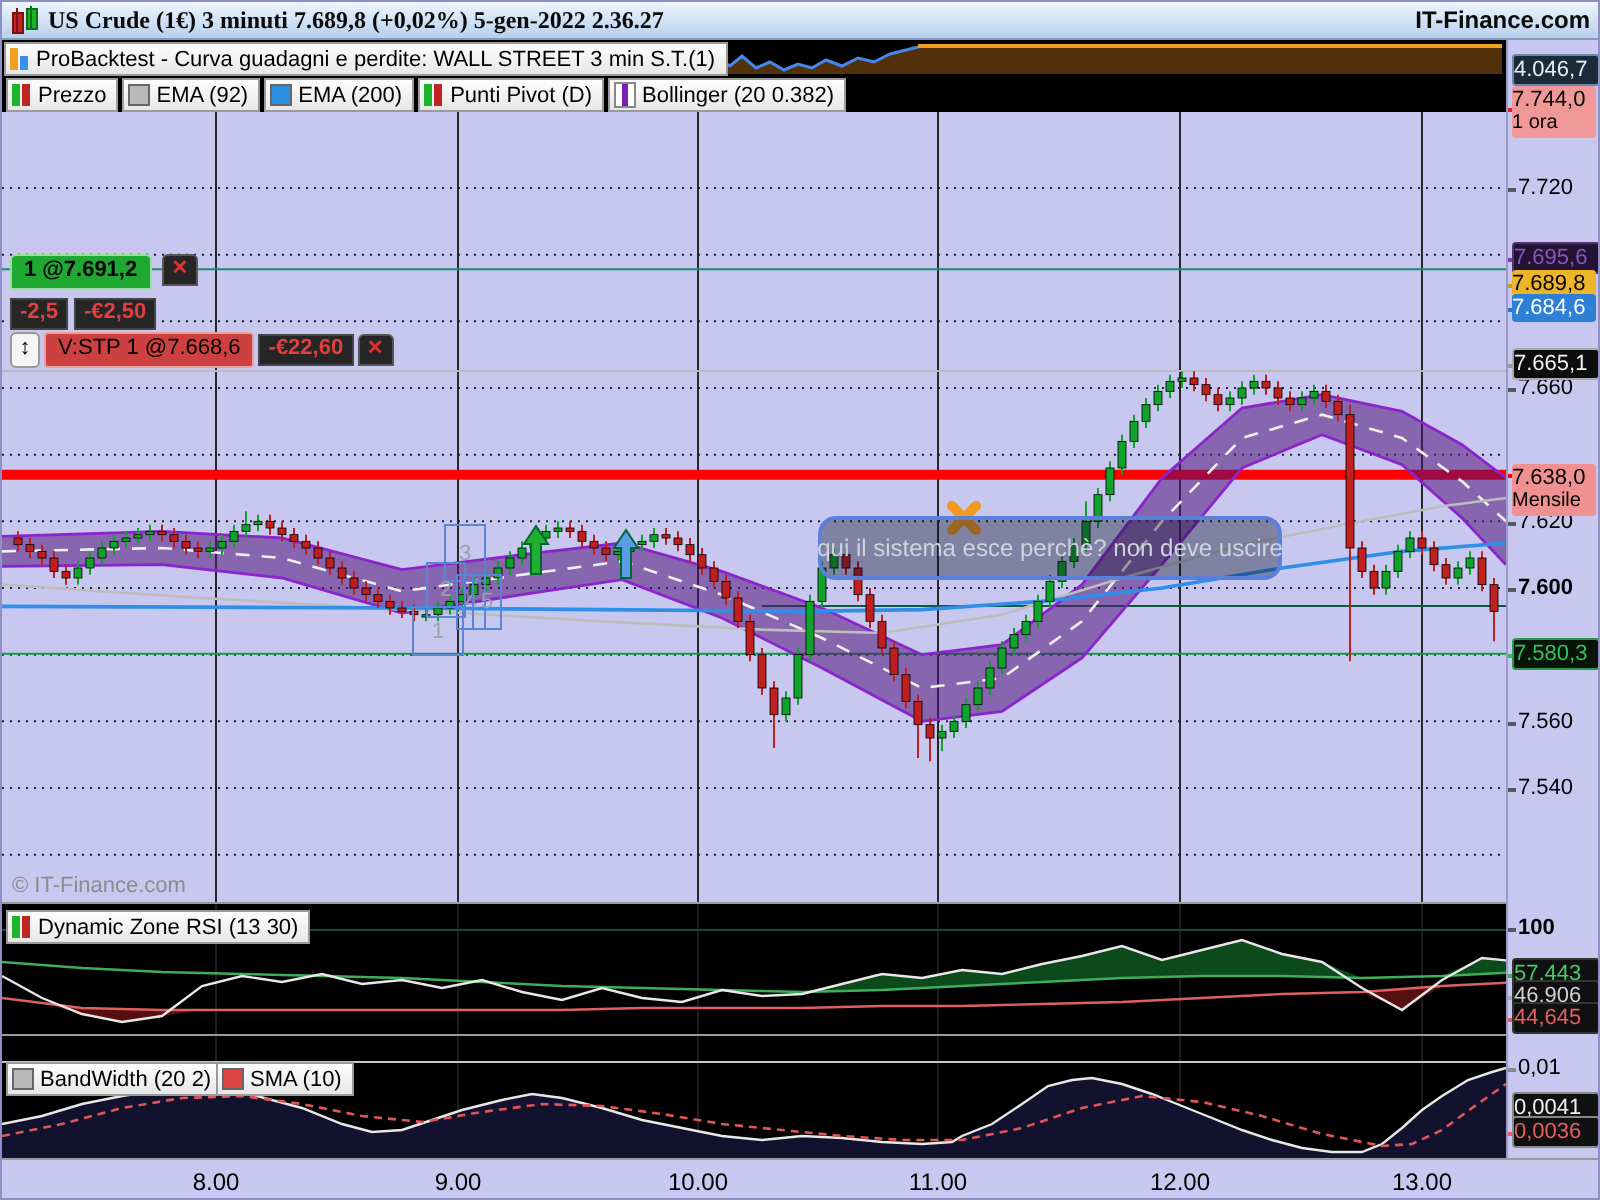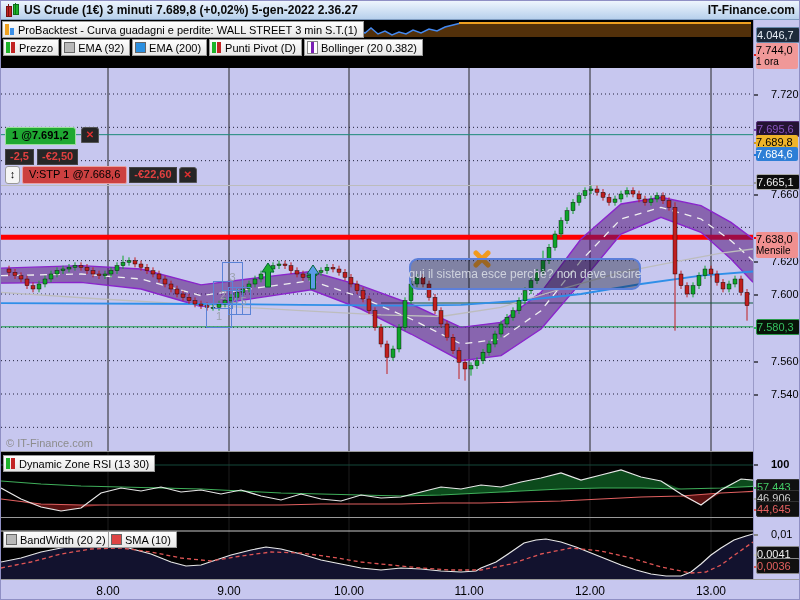--- a/index.html
+++ b/index.html
@@ -1,42 +1,42 @@
 <!DOCTYPE html>
 <html><head>
 <meta charset="utf-8">
 <style>
   html,body{margin:0;padding:0;background:#555;}
   #app{position:relative;width:800px;height:600px;background:#c7c7ef;font-family:"Liberation Sans",sans-serif;overflow:hidden;border:1px solid #8f8fc4;box-sizing:border-box;}
   
   #titlebar{position:absolute;left:0;top:0;width:800px;height:19px;background:linear-gradient(#eef5fd,#b7d0ec);border-bottom:1px solid #7f9cc0;display:flex;align-items:center;font-size:12px;font-weight:bold;color:#0a0a0a;box-sizing:border-box;}
-  #titlebar .ttl{margin-left:4px;}
+  #titlebar .ttl{margin-left:4px;font-family:Liberation Serif, serif;}
   #titlebar .brand{margin-left:auto;margin-right:6px;}
   .candle-ico{position:relative;width:16px;height:14px;margin-left:3px;}
   .candle-ico i{position:absolute;display:block;}
   
   .blackpanel{position:absolute;background:#000;padding-left:12px;}
   #pb-panel{left:0;top:19px;width:752px;height:18px;}
   #pb-label{position:absolute;left:1px;top:1px;height:15px;display:flex;align-items:center;gap:3px;background:linear-gradient(#fefefe,#e6e6e6);border:1px solid #9a9a9a;padding:0 5px 0 2px;font-size:11px;color:#000;white-space:nowrap;}
-  #legend-row{left:0;top:37px;width:752px;height:30px;display:flex;gap:2px;padding-left:2px;box-sizing:border-box;}
+  #legend-row{left:0;top:37px;width:752px;height:18px;display:flex;gap:2px;padding-left:2px;box-sizing:border-box;}
   .leg-box{display:flex;align-items:center;gap:3px;background:linear-gradient(#fdfdfd,#e7e7e7);border:1px solid #9a9a9a;padding:0 5px 0 2px;font-size:11px;color:#000;height:15px;margin-top:1px;white-space:nowrap;}
   .ico-sq{width:9px;height:9px;display:inline-block;border:1px solid #666;}
   .ico-bars{width:10px;height:11px;display:inline-flex;gap:1px;}
   .ico-bars i{width:4px;height:11px;display:block;}
   .ico-vbar{width:9px;height:11px;background:#fff;border:1px solid #888;display:flex;justify-content:center;}
   .ico-vbar i{width:3px;height:11px;display:block;}
   svg{position:absolute;left:0;top:0;}
   #main-wrap{position:absolute;left:0;top:37px;width:752px;height:413px;}
   #rsi-wrap{position:absolute;left:0;top:450px;width:752px;height:66px;border-top:1px solid #9a9a9a;box-sizing:border-box;background:#000;}
   #bw-wrap{position:absolute;left:0;top:516px;width:752px;height:62px;border-top:1px solid #9a9a9a;box-sizing:border-box;background:#000;}
   #rsi-legend{position:absolute;left:2px;top:2px;z-index:5;}
   .bwleg{position:absolute;top:12px;z-index:5;}
   
   #yaxis{position:absolute;left:752px;top:19px;width:48px;height:581px;background:#c7c7ef;border-left:1px solid #9a9ac8;box-sizing:border-box;font-size:11px;color:#000;}
-  .ylab{position:absolute;left:5px;transform:translateY(-50%);white-space:nowrap;margin-left:12px;}
+  .ylab{position:absolute;left:5px;transform:translateY(-50%);white-space:nowrap;}
   .ybox{position:absolute;left:2px;width:42px;transform:translateY(-50%);text-align:left;border-radius:2px;font-size:11px;line-height:12px;padding:1px 0;}
   .ybox .sub{font-size:10px;}
   .ytick{position:absolute;left:0;width:4px;height:2px;}
   #xaxis{position:absolute;left:0;top:578px;width:800px;height:37px;background:#c7c7ef;border-top:1px solid #9a9a9a;box-sizing:border-box;font-size:12px;color:#000;}
   .xlab{position:absolute;top:4px;transform:translateX(-50%);}
   
   .ovl{position:absolute;z-index:4;}
   #big-symbol{right:56px;top:36px;font-size:25px;color:#b286e2;letter-spacing:1px;z-index:3;}
   #watermark{left:5px;top:436px;color:#8c8c8c;font-size:11px;z-index:3;}
   #pos-tab{left:4px;top:126px;height:16px;background:#1fa832;border:1px solid #9adf9a;color:#000;font-weight:bold;font-size:11px;line-height:15px;padding:0 6px;border-radius:3px 3px 0 0;}
@@ -491,21 +491,21 @@
       <div class="ytick" style="top: 444px; background: rgb(85, 85, 102);"></div>
       <div class="ytick" style="top: 467px; background: rgb(63, 174, 90);"></div>
       <div class="ytick" style="top: 478px; background: rgb(170, 170, 170);"></div>
       <div class="ytick" style="top: 489px; background: rgb(224, 96, 96);"></div>
       <div class="ytick" style="top: 514px; background: rgb(136, 136, 136);"></div>
       <div class="ytick" style="top: 534px; background: rgb(204, 204, 204);"></div>
       <div class="ytick" style="top: 546px; background: rgb(224, 96, 96);"></div>
       <div class="ylab" style="top: 74px;">7.720</div>
       <div class="ylab" style="top: 174px;">7.660</div>
       <div class="ylab" style="top: 241px;">7.620</div>
-      <div class="ylab" style="top: 274px; font-weight: normal;">7.600</div>
+      <div class="ylab" style="top: 274px; font-weight: bold;">7.600</div>
       <div class="ylab" style="top: 341px;">7.560</div>
       <div class="ylab" style="top: 374px;">7.540</div>
       <div class="ylab" style="top: 444px; font-weight: bold;">100</div>
       <div class="ylab" style="top: 514px;">0,01</div>
       <div class="ybox" style="top: 15px; background: rgb(28, 42, 58); color: rgb(232, 238, 245); border: 1px solid rgb(102, 136, 170);">
         <div>4.046,7</div>
       </div>
       <div class="ybox" style="top: 36px; background: rgb(240, 152, 152); color: rgb(0, 0, 0);">
         <div>7.744,0</div>
         <div class="sub">1 ora</div>

